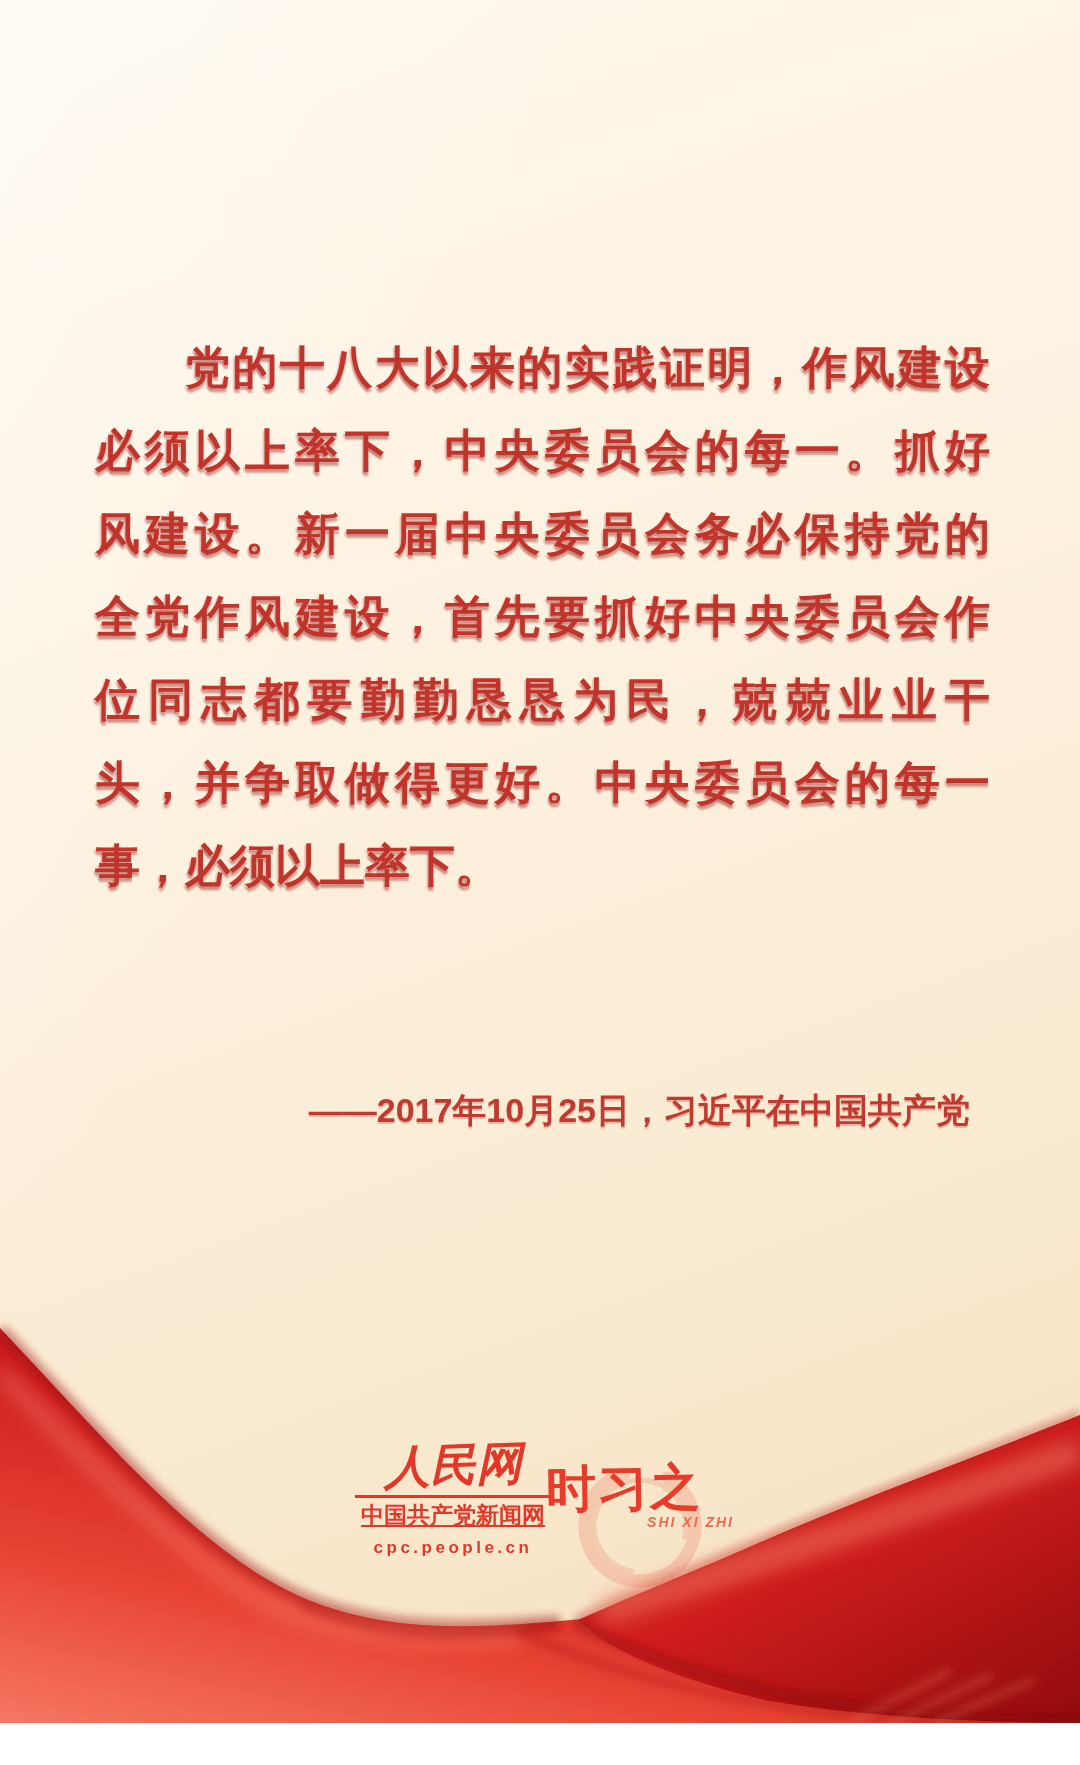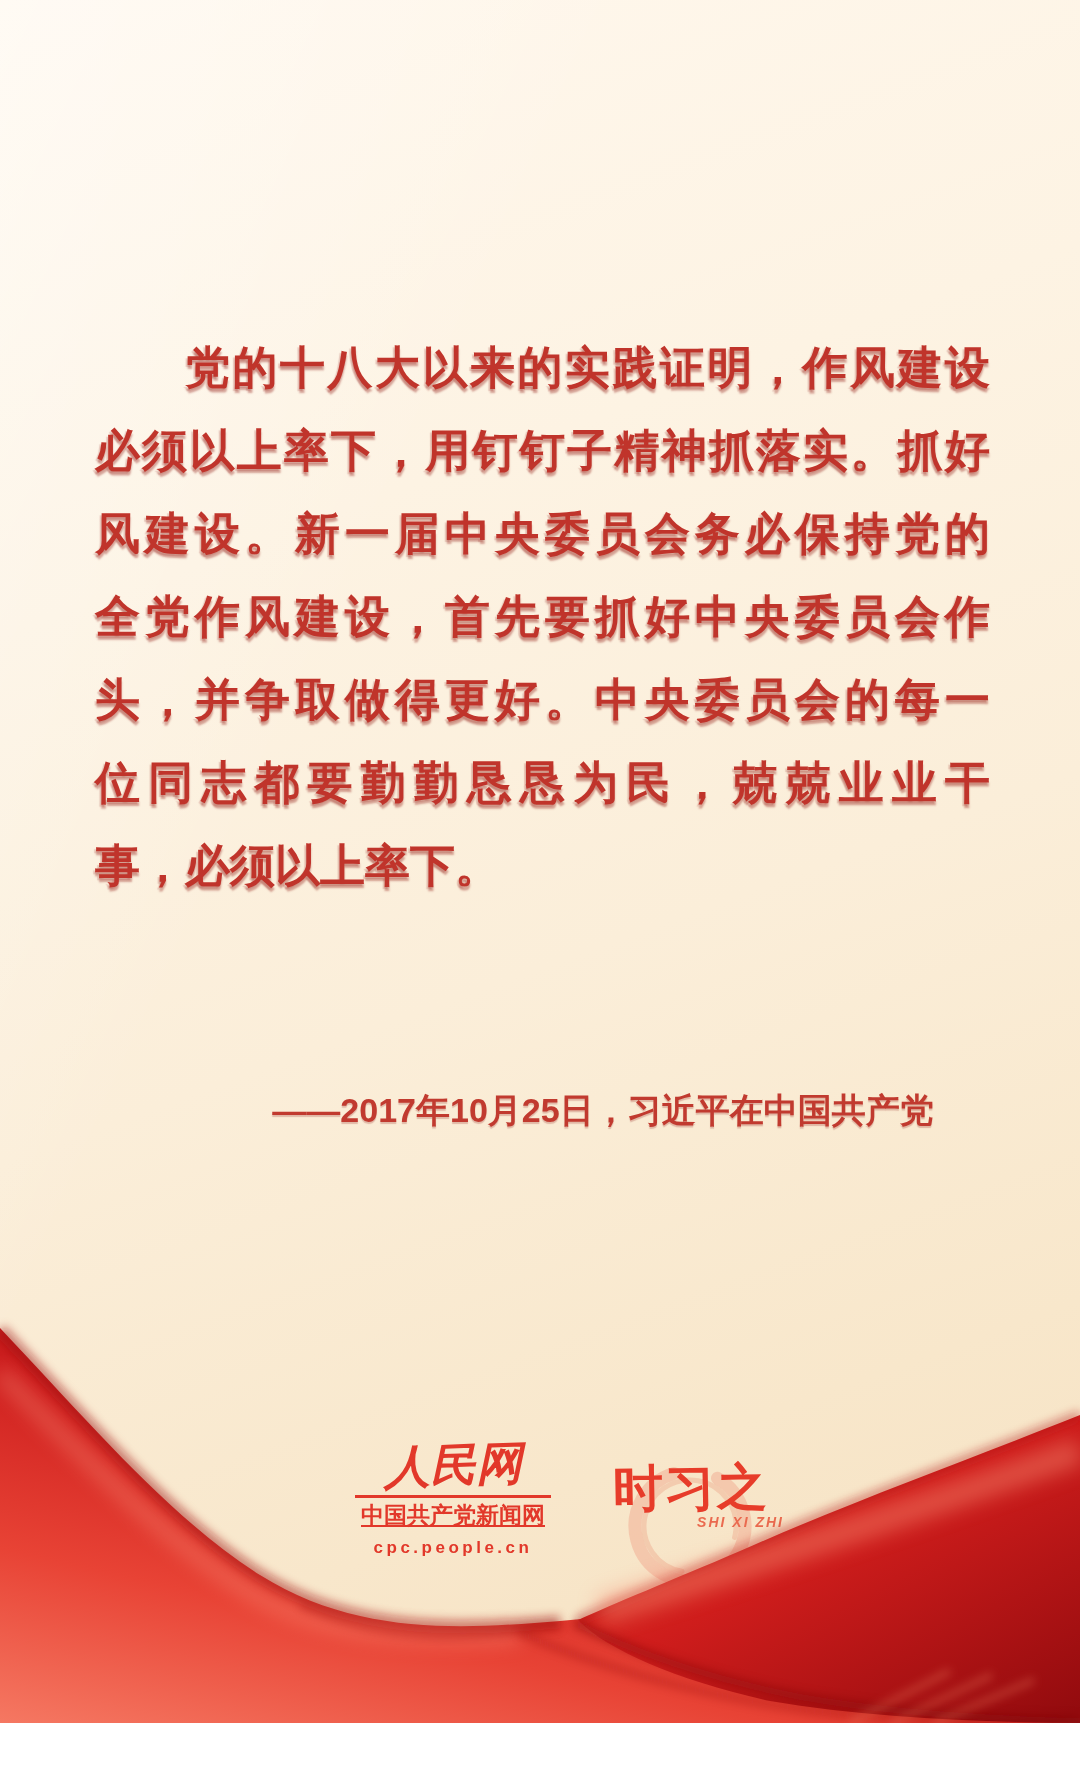--- a/index.html
+++ b/index.html
@@ -22,64 +22,64 @@
     font-family:"Liberation Serif",serif;
     font-weight:700;
     font-size:45px;line-height:83px;
     text-shadow:0 4px 2px rgba(148,28,22,.38), -2px 2px 1px rgba(148,28,22,.18);
   }
   .quote .line{text-align:justify;text-align-last:justify;white-space:nowrap;}
   .quote .line.first{text-indent:90px;}
   .quote .line.last{text-align-last:left;}
   
   .attribution{
-    position:absolute;right:97px;top:1082px;width:760px;
-    color:#c13a2f;text-align:center;
+    position:absolute;right:110px;top:1082px;width:760px;
+    color:#c13a2f;text-align:right;
     font-weight:700;font-size:34px;line-height:57px;
     text-shadow:0 2px 1px rgba(148,28,22,.25);
   }
   
   .people-logo{
     position:absolute;left:355px;top:1438px;width:196px;
     color:#e2382a;text-align:center;
   }
   .people-logo .script{
     font-family:"Liberation Serif",serif;
     font-style:italic;font-weight:900;font-size:46px;line-height:56px;
     transform:rotate(-2deg);
   }
   .people-logo .rule{height:3px;background:#e2382a;margin:1px 0 4px;}
   .people-logo .sitename{font-weight:800;font-size:23px;line-height:26px;white-space:nowrap;text-decoration:underline;}
   .people-logo .url{font-weight:700;font-size:17px;line-height:20px;letter-spacing:3.5px;margin-top:10px;white-space:nowrap;}
-  .shixizhi-logo{position:absolute;left:596px;top:1438px;width:190px;height:150px;color:#e73c2a;text-align:center;}
+  .shixizhi-logo{position:absolute;left:546px;top:1438px;width:190px;height:150px;color:#e73c2a;}
   .shixizhi-logo .ring{position:absolute;left:18px;top:14px;}
   .shixizhi-logo .title{
     position:relative;margin-top:24px;
     font-weight:900;font-size:50px;line-height:52px;letter-spacing:2px;
     transform:rotate(-1deg);
   }
   .shixizhi-logo .subtitle{
     position:absolute;right:2px;top:76px;
     font-style:italic;font-weight:700;font-size:14px;letter-spacing:2px;color:#ea6a4f;
   }
   
   .waves{position:absolute;left:0;bottom:0;width:1080px;height:420px;display:block;}
 </style>
 </head>
 <body>
 
 <div class="poster">
 
   <div class="quote">
     <div class="line first">党的十八大以来的实践证明，作风建设</div>
-    <div class="line">必须以上率下，用钉钉子精神抓落实。抓好</div>
+    <div class="line">必须以上率下，中央委员会的每一。抓好</div>
     <div class="line">风建设。新一届中央委员会务必保持党的</div>
     <div class="line">全党作风建设，首先要抓好中央委员会作</div>
+    <div class="line">位同志都要勤勤恳恳为民，兢兢业业干</div>
     <div class="line">头，并争取做得更好。中央委员会的每一</div>
-    <div class="line">位同志都要勤勤恳恳为民，兢兢业业干</div>
     <div class="line last">事，必须以上率下。</div>
   </div>
 
   <div class="attribution">
     <div>——2017年10月25日，习近平在中国共产党</div>
   </div>
 
   <div class="people-logo">
     <div class="script">人民网</div>
     <div class="rule"></div>

